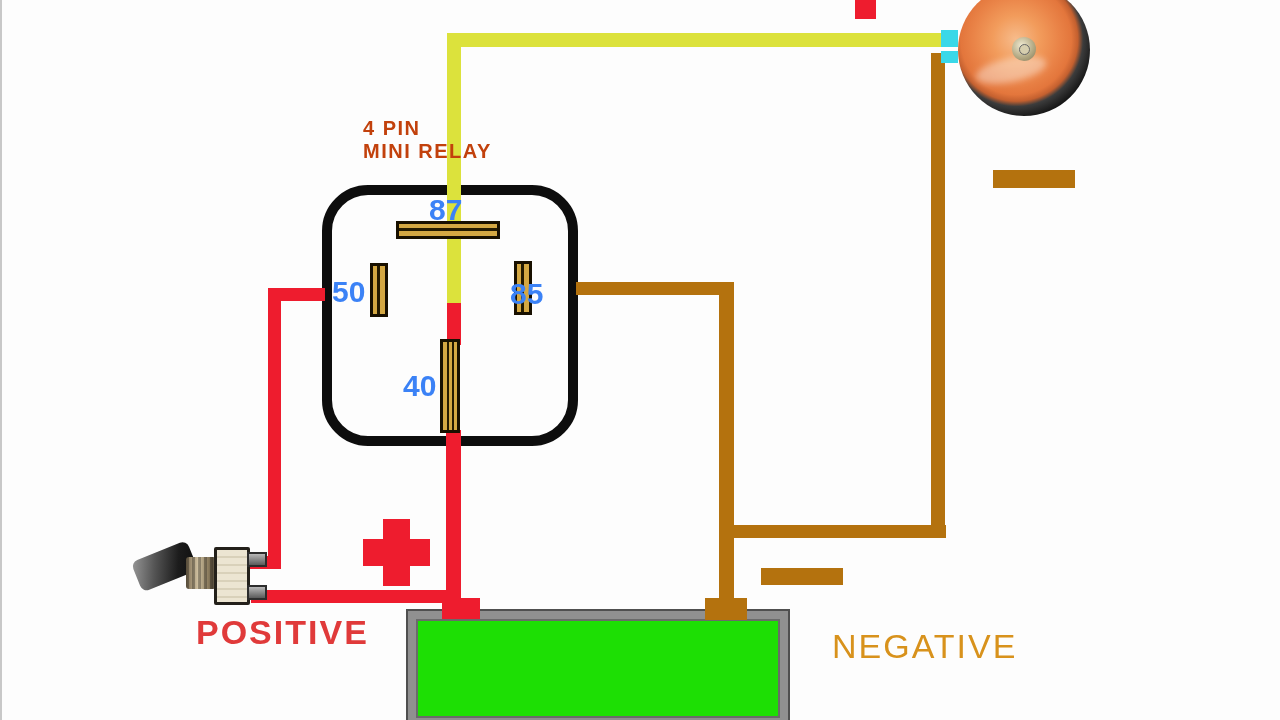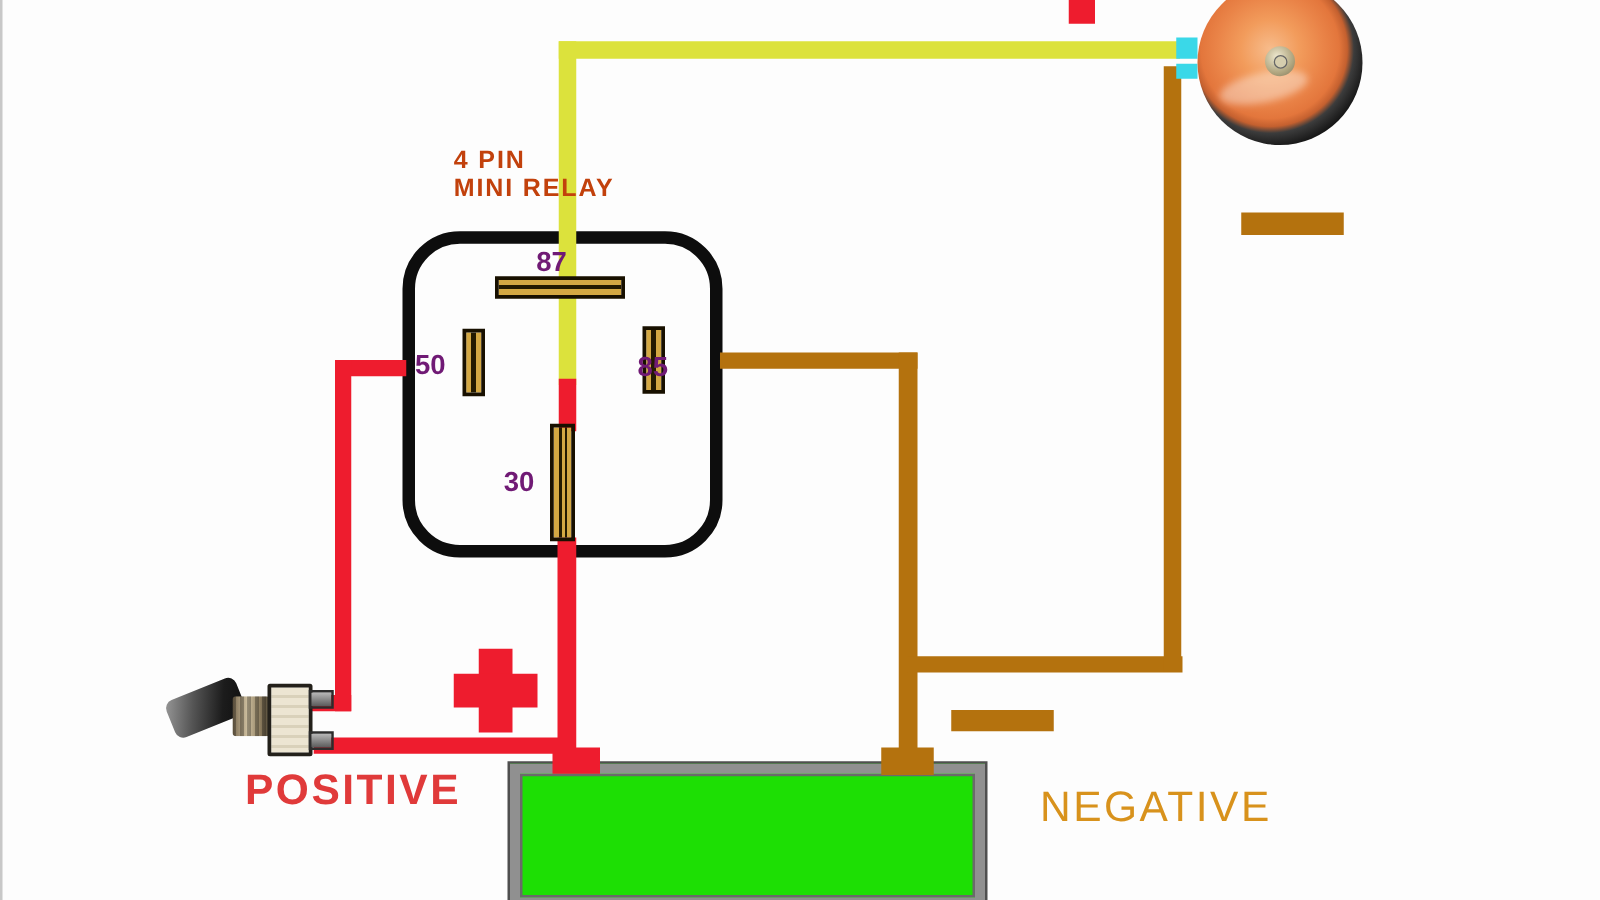--- a/index.html
+++ b/index.html
@@ -15,21 +15,21 @@
   .wire-cyan{background:#3ad8e8;}
   
   #relay-body{
     left:322px;top:185px;width:256px;height:261px;box-sizing:border-box;
     border:10px solid #0d0d0d;border-radius:46px;background:transparent;
   }
   .pin{box-sizing:border-box;border:3px solid #181000;}
   .pin-h{background:linear-gradient(to bottom,#d4a843 0 35%,#241a00 35% 62%,#d4a843 62% 100%);}
   .pin-v{background:linear-gradient(to right,#d4a843 0 35%,#241a00 35% 62%,#d4a843 62% 100%);}
   .pin-v2{background:linear-gradient(to right,#d4a843 0 28%,#241a00 28% 45%,#d4a843 45% 62%,#241a00 62% 78%,#d4a843 78% 100%);}
-  .pin-label{color:#701a75;font-weight:bold;font-size:22px;line-height:30px;}
+  .pin-label{color:#3b82f6;font-weight:bold;font-size:30px;line-height:30px;}
   #relay-title{
     left:315px;top:117px;color:#c2410c;font-weight:bold;font-size:20px;
     line-height:23px;letter-spacing:1.5px;margin-left:48px;
   }
   
   #battery{
     left:408px;top:611px;width:380px;height:115px;box-sizing:border-box;
     background:#1ddf04;border:8px solid #909090;
     box-shadow:0 0 0 2px #4f4f4f, inset 0 0 0 2px #6a6a6a;
   }
@@ -118,21 +118,21 @@
   <div class="abs sym-red" style="left:363px;top:539px;width:67px;height:27px;"></div>
 
   <div class="abs pin pin-h" style="left:396px;top:221px;width:104px;height:18px;"></div>
   <div class="abs pin pin-v" style="left:370px;top:263px;width:18px;height:54px;"></div>
   <div class="abs pin pin-v" style="left:514px;top:261px;width:18px;height:54px;"></div>
   <div class="abs pin pin-v2" style="left:440px;top:339px;width:20px;height:94px;"></div>
 
   <div class="abs pin-label" style="left:429px;top:195px;">87</div>
   <div class="abs pin-label" style="left:332px;top:277px;">50</div>
   <div class="abs pin-label" style="left:510px;top:279px;">85</div>
-  <div class="abs pin-label" style="left:403px;top:371px;">30</div>
+  <div class="abs pin-label" style="left:403px;top:371px;">40</div>
 
   <div id="relay-title" class="abs">
     <div>4 PIN</div>
     <div>MINI RELAY</div>
   </div>
 
   <div id="toggle-switch" class="abs">
     <div id="switch-lever" class="abs"></div>
     <div id="switch-bushing" class="abs"></div>
     <div id="switch-body" class="abs"></div>

